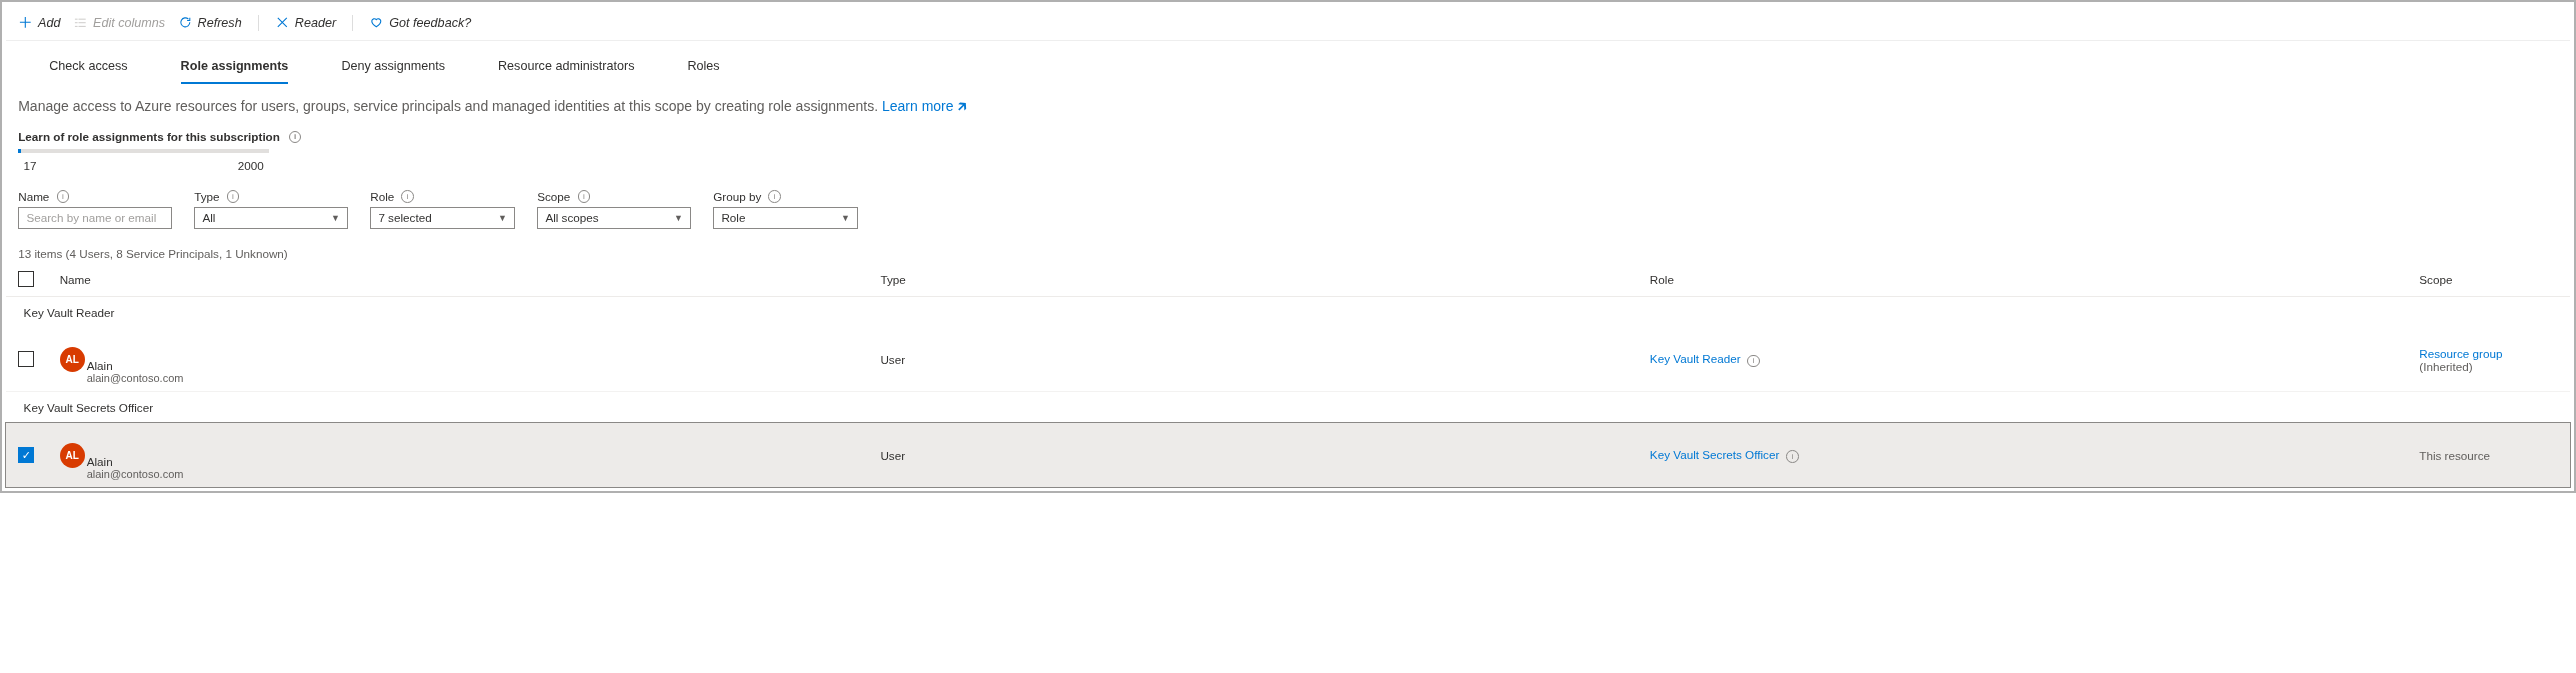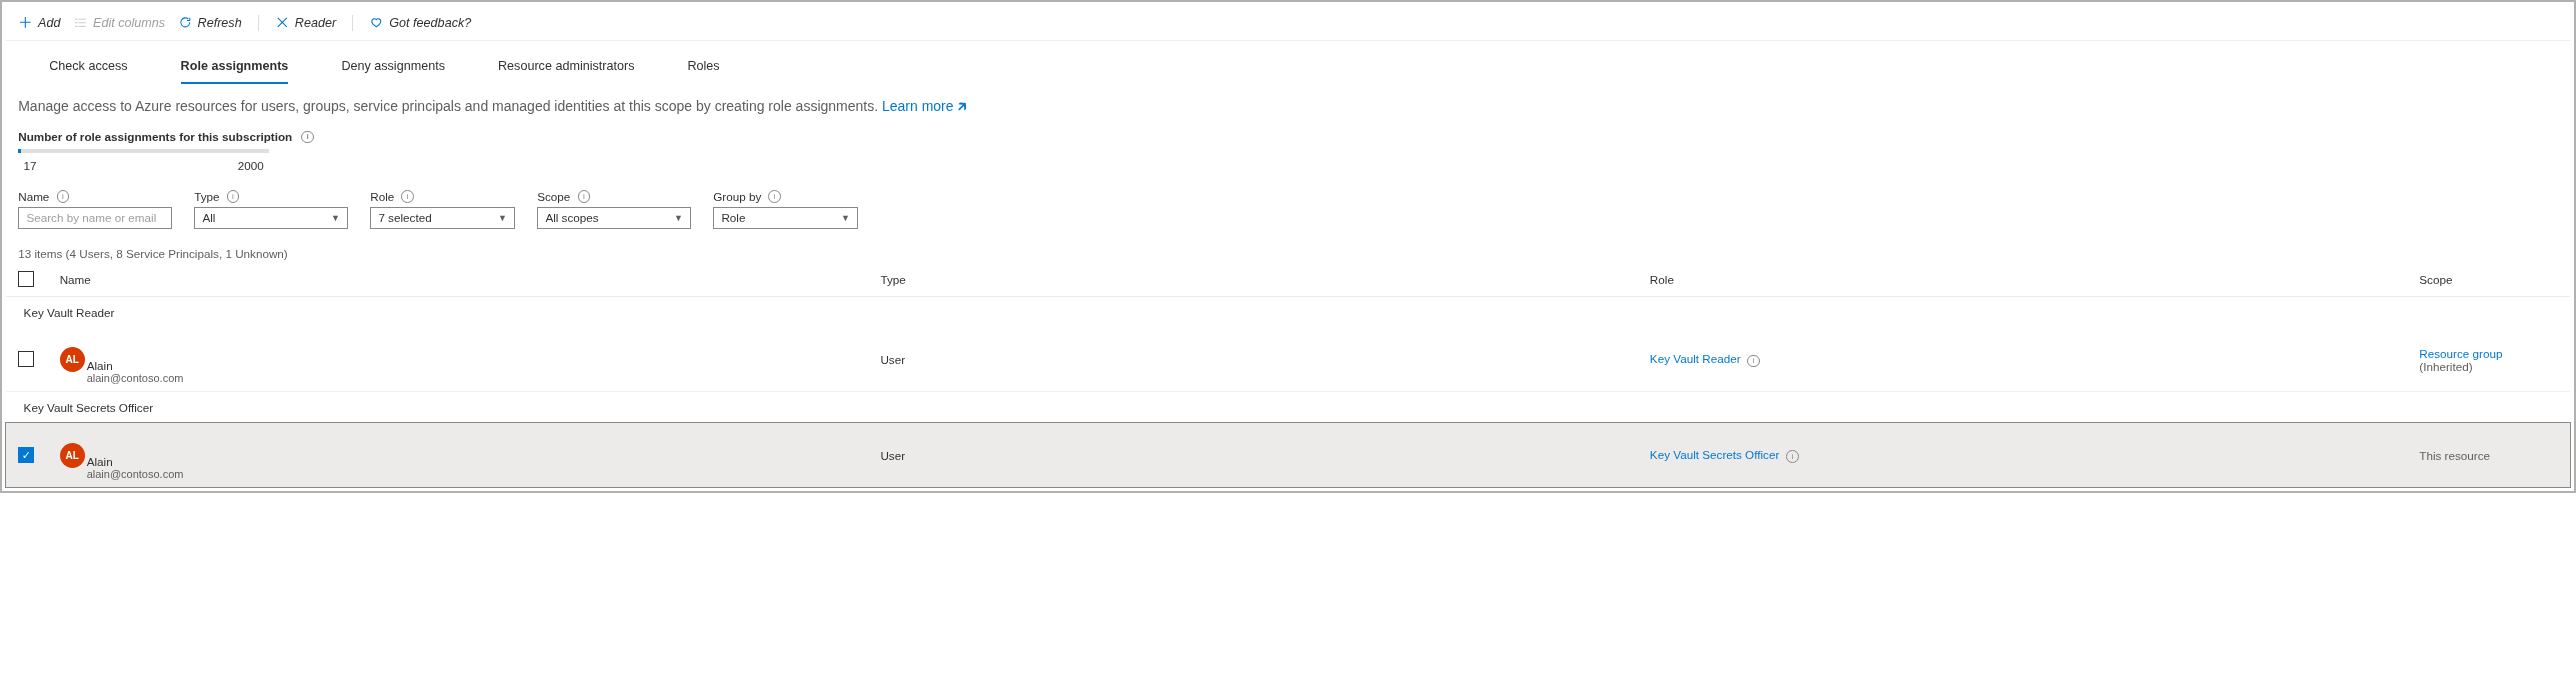--- a/index.html
+++ b/index.html
@@ -209,21 +209,21 @@
   <div class="tab">Roles</div>
 </div>
 
 <div class="desc">
   <span>Manage access to Azure resources for users, groups, service principals and managed identities at this scope by creating role assignments.</span>
   <a href="#"><span>Learn more</span> <span>🡵</span></a>
 </div>
 
 <div class="quota">
   <div class="quota-label">
-    <span>Number of role assignments for this subscription</span>
+    <span>Learn of role assignments for this subscription</span>
     <span class="info-icon">i</span>
   </div>
   <div class="quota-bar">
     <div class="quota-fill" style="width:1%"></div>
   </div>
   <div class="quota-nums">
     <span>17</span>
     <span>2000</span>
   </div>
 </div>

